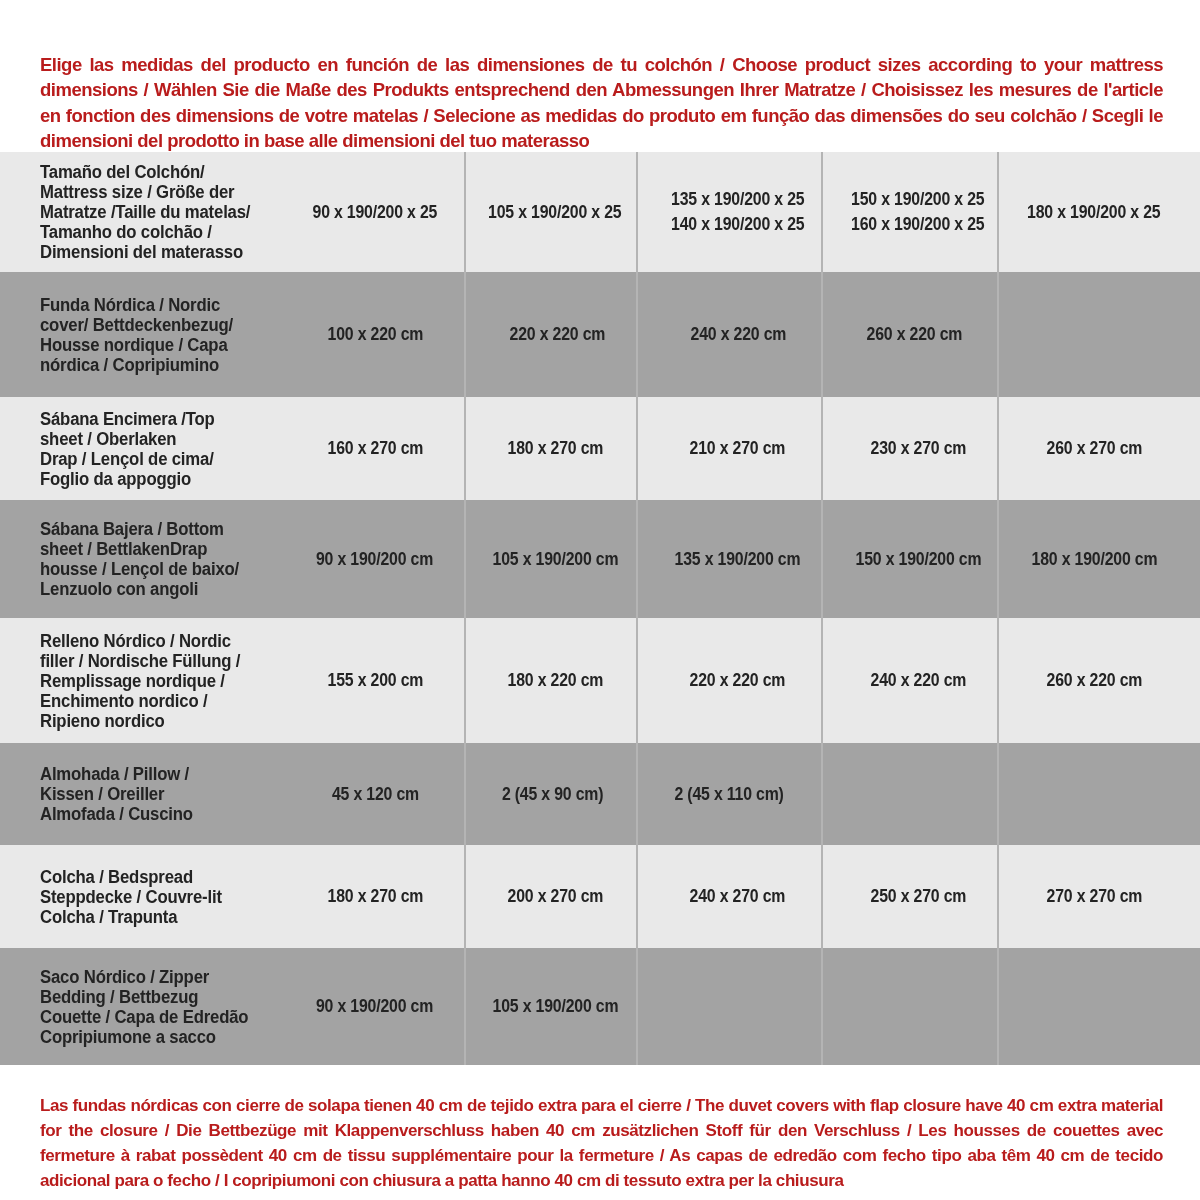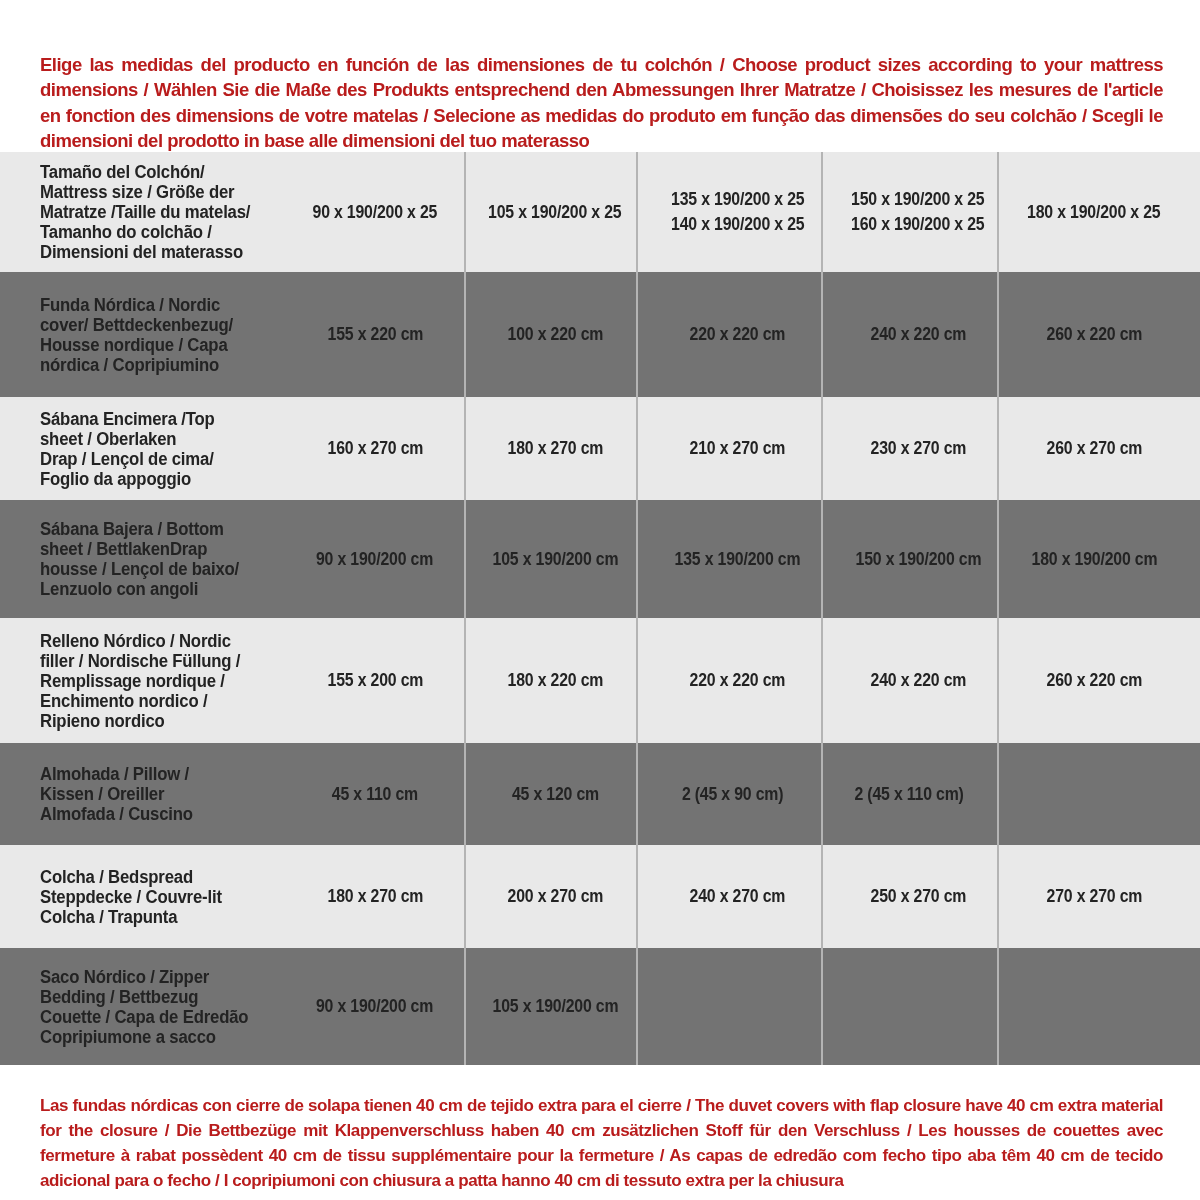--- a/index.html
+++ b/index.html
@@ -47,21 +47,21 @@
     width: 1200px;
     height: 913px;
   }
   .trow {
     display: flex;
     align-items: center;
     width: 1200px;
     box-sizing: border-box;
   }
   .trow.gray { background: #e9e9e9; }
-  .trow.white { background: #737373; }
+  .trow.white { background: #a3a3a3; }
   .h-head { height: 120px; }
   .h-r1 { height: 125px; }
   .h-r2 { height: 103px; }
   .h-r3 { height: 118px; }
   .h-r4 { height: 125px; }
   .h-r5 { height: 102px; }
   .h-r6 { height: 103px; }
   .h-r7 { height: 117px; }
   .cell-label {
     width: 285px;
@@ -149,23 +149,20 @@
         </div>
     </div>
 
     <div class="trow white h-r1">
       <div class="cell-label">
         <div class="txt">Funda Nórdica / Nordic
 cover/ Bettdeckenbezug/
 Housse nordique / Capa
 nórdica / Copripiumino</div>
       </div>
-      <div class="cell-val c1">
-          <div class="txt">155 x 220 cm</div>
-        </div>
       <div class="cell-val c2">
           <div class="txt">100 x 220 cm</div>
         </div>
       <div class="cell-val c3">
           <div class="txt">220 x 220 cm</div>
         </div>
       <div class="cell-val c4">
           <div class="txt">240 x 220 cm</div>
         </div>
       <div class="cell-val c5">
@@ -245,23 +242,20 @@
           <div class="txt">260 x 220 cm</div>
         </div>
     </div>
 
     <div class="trow white h-r5">
       <div class="cell-label">
         <div class="txt">Almohada / Pillow /
 Kissen / Oreiller
 Almofada / Cuscino</div>
       </div>
-      <div class="cell-val c1">
-          <div class="txt">45 x 110 cm</div>
-        </div>
       <div class="cell-val c2">
           <div class="txt">45 x 120 cm</div>
         </div>
       <div class="cell-val c4">
           <div class="txt">2 (45 x 90 cm)</div>
         </div>
       <div class="cell-val c5">
           <div class="txt">2 (45 x 110 cm)</div>
         </div>
     </div>

